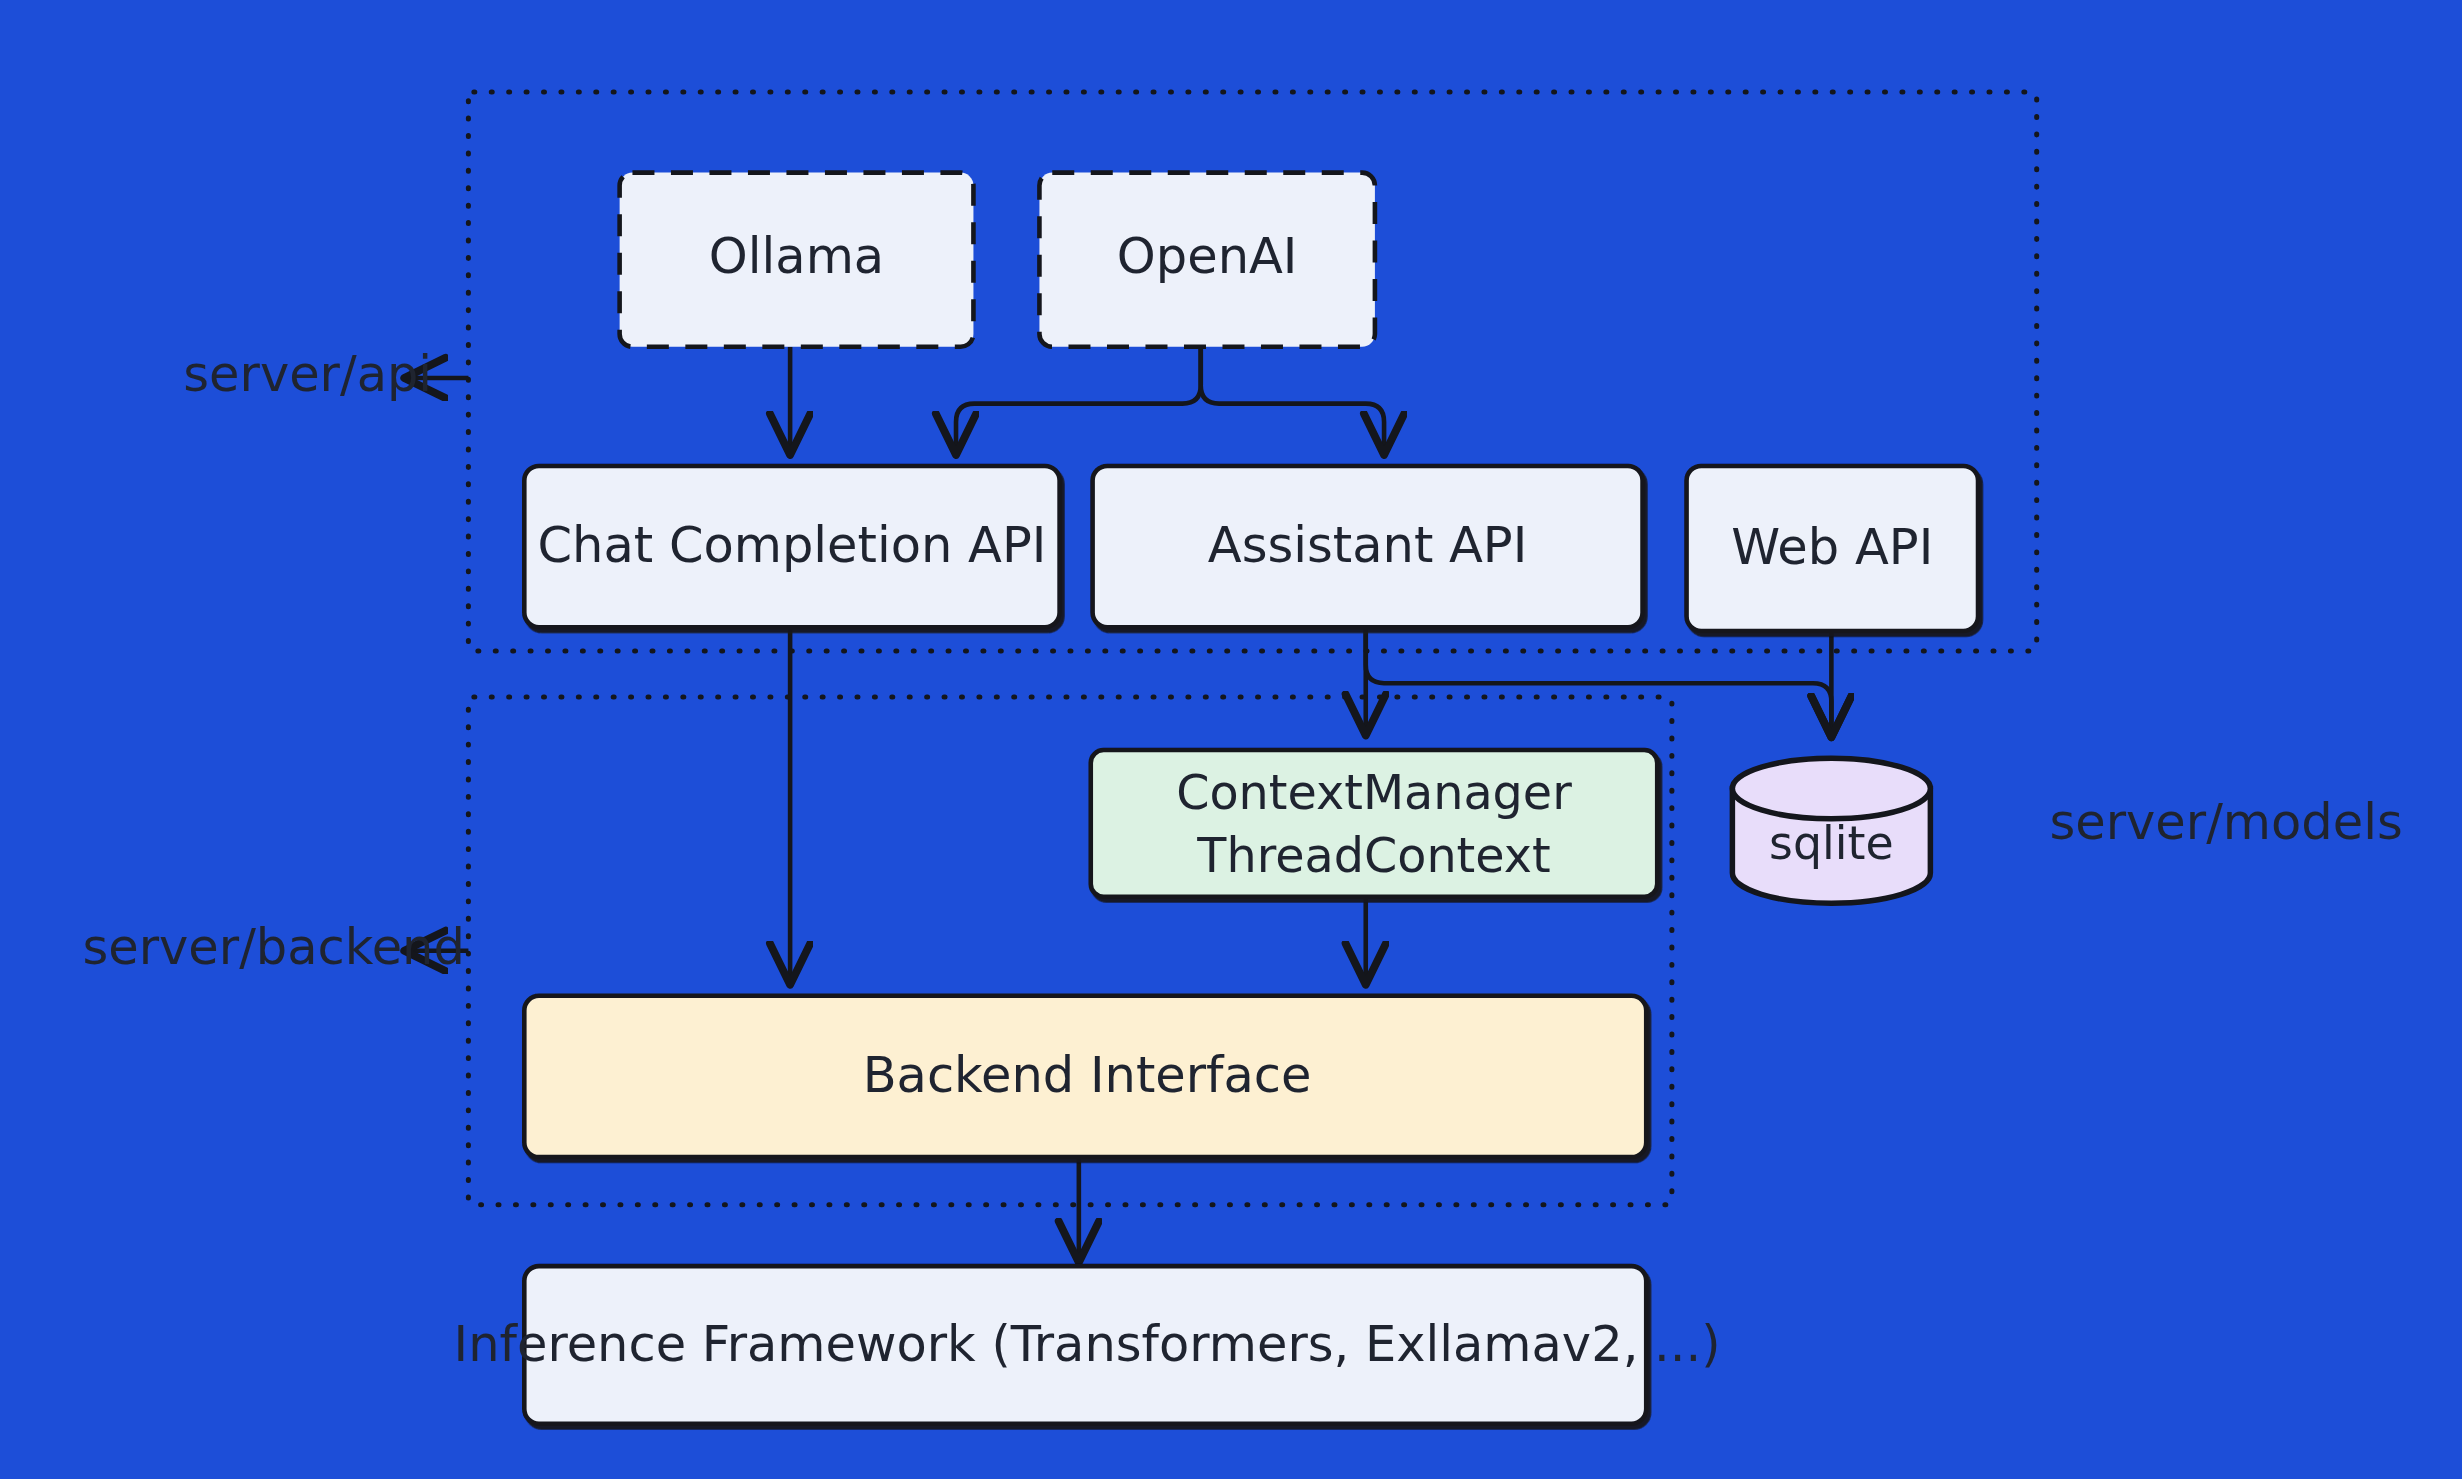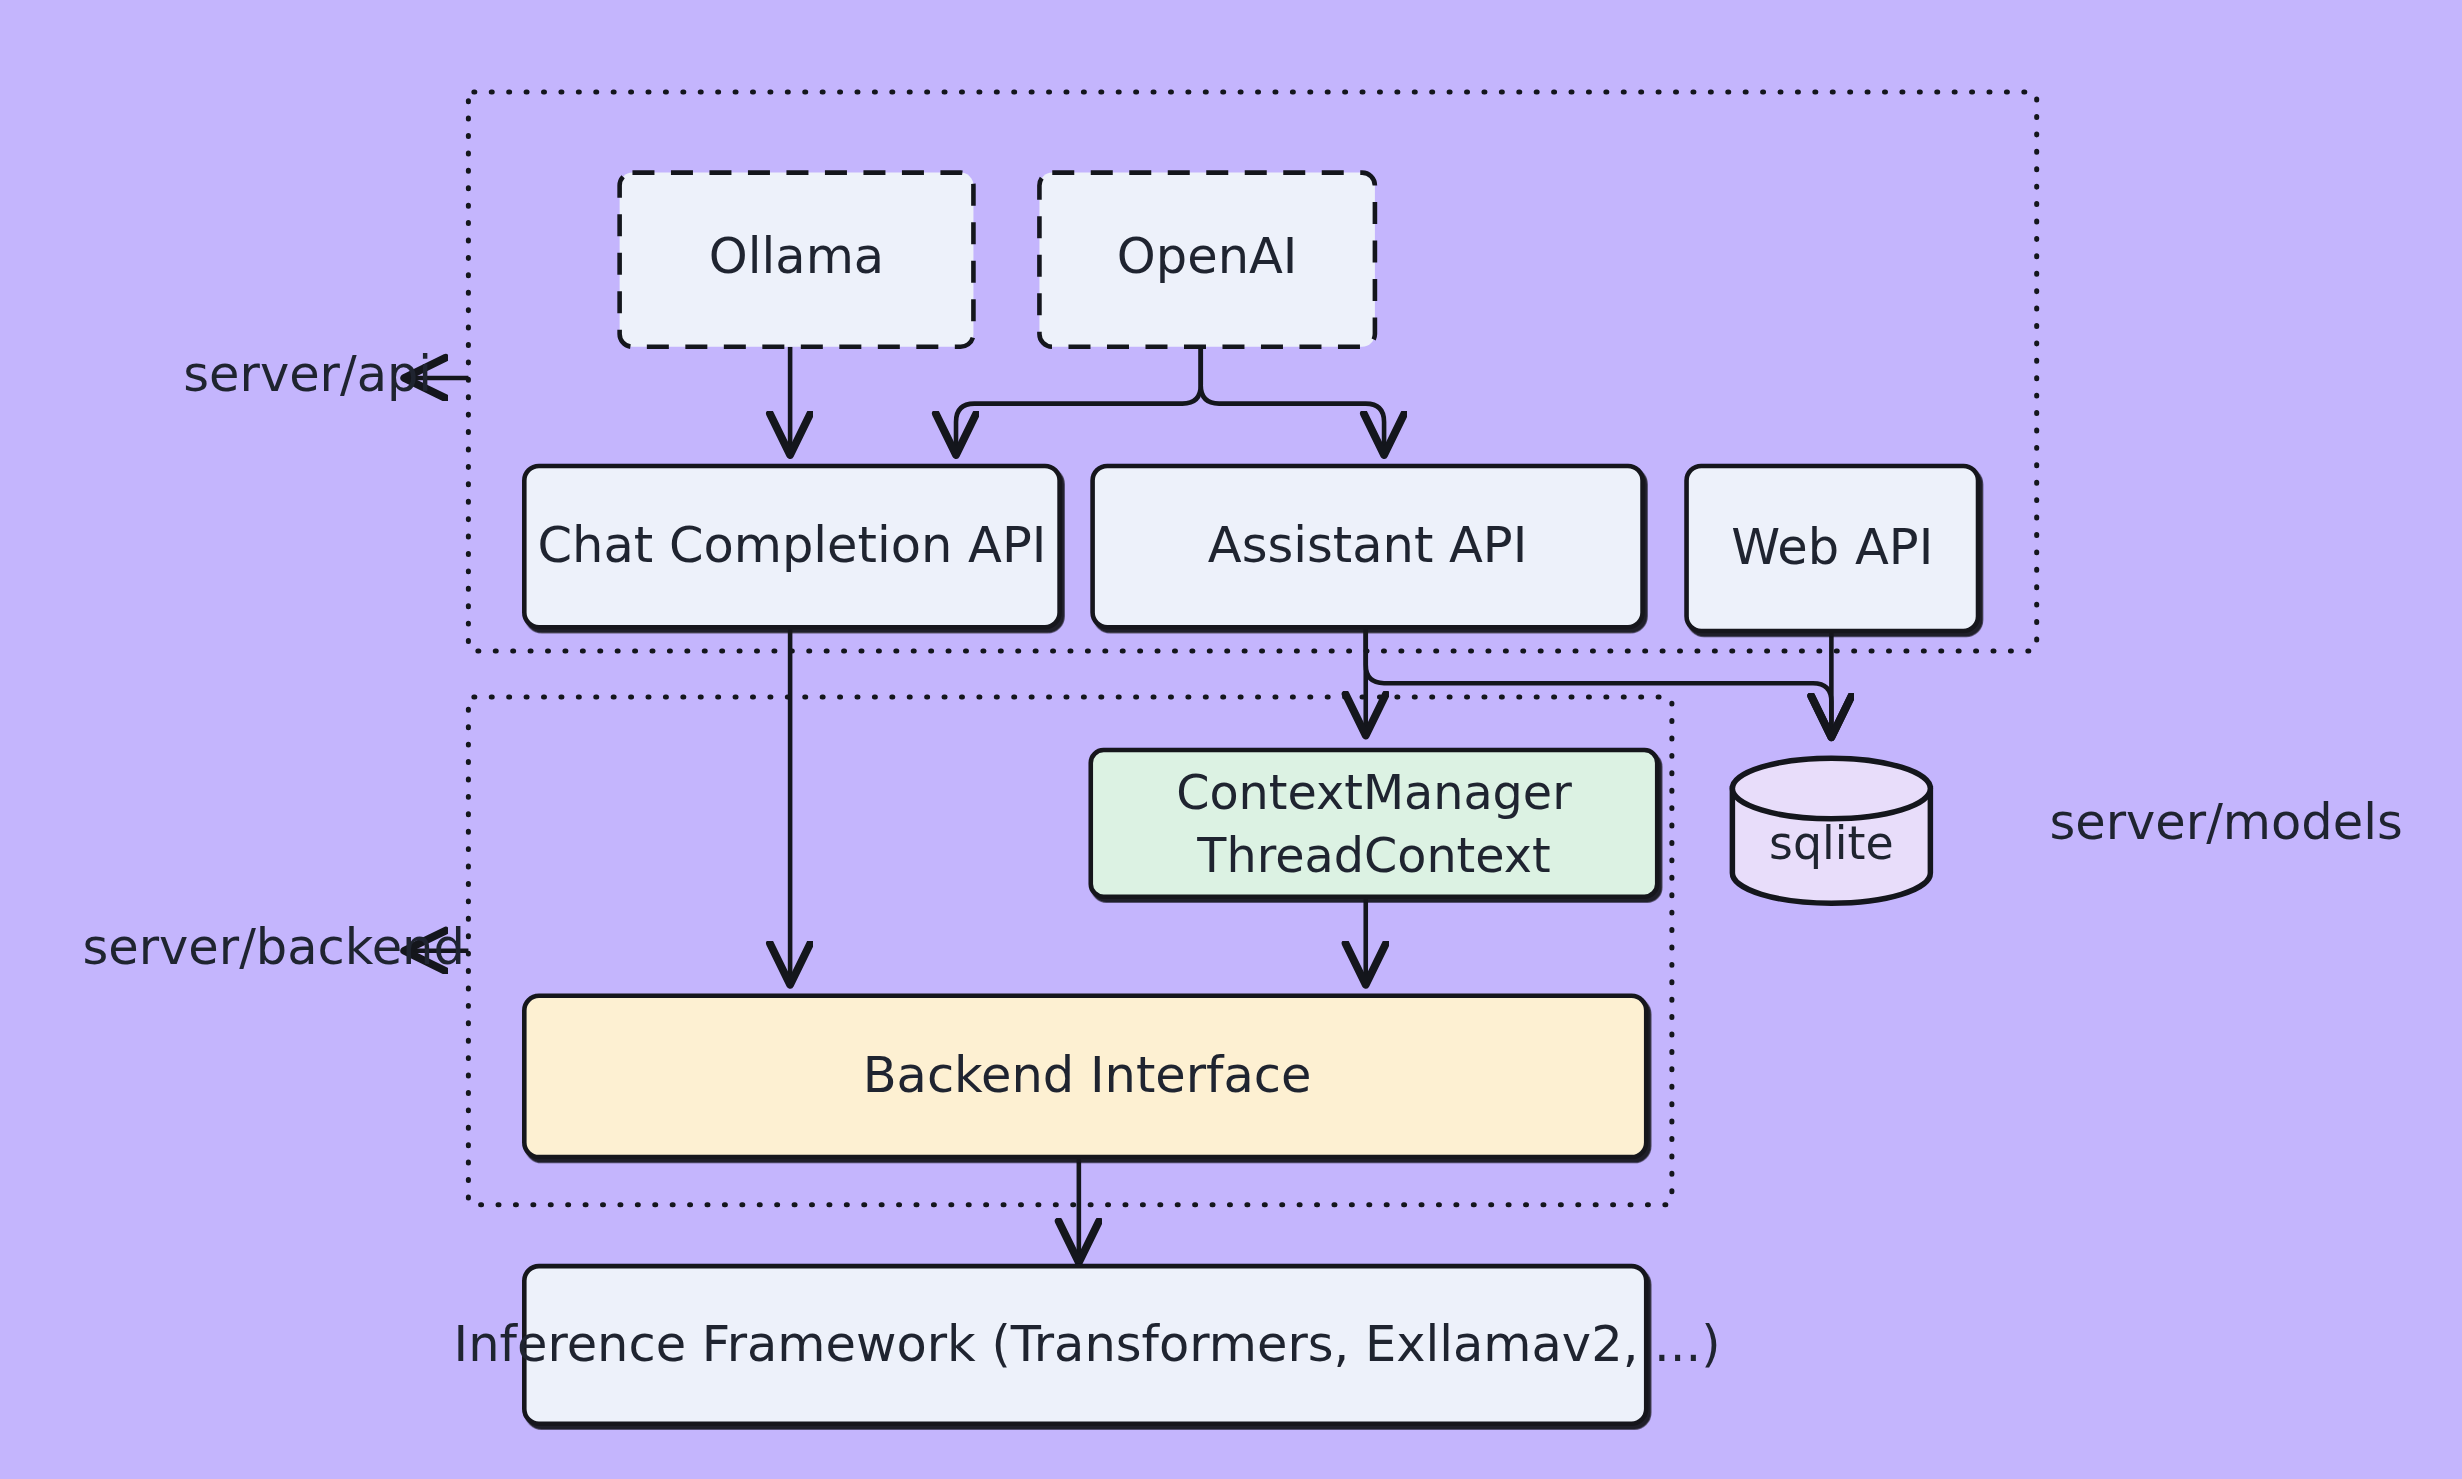--- a/index.html
+++ b/index.html
@@ -10,21 +10,21 @@
   body {
     width: 2462px;
     height: 1480px;
     font-family: "DejaVu Sans", sans-serif;
     overflow: hidden;
   }
   #diagram-root {
     position: relative;
     width: 2462px;
     height: 1480px;
-    background: #c4b5fd;
+    background: #1d4ed8;
   }
   svg.diagram-canvas {
     position: absolute;
     inset: 0;
     width: 2462px;
     height: 1480px;
     display: block;
   }
   .node-label {
     font-family: "DejaVu Sans", sans-serif;

